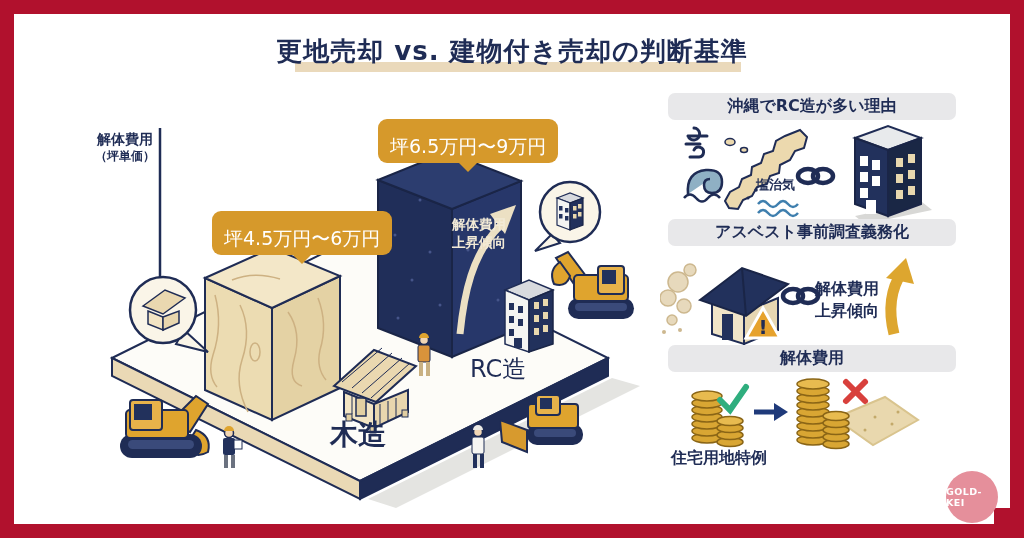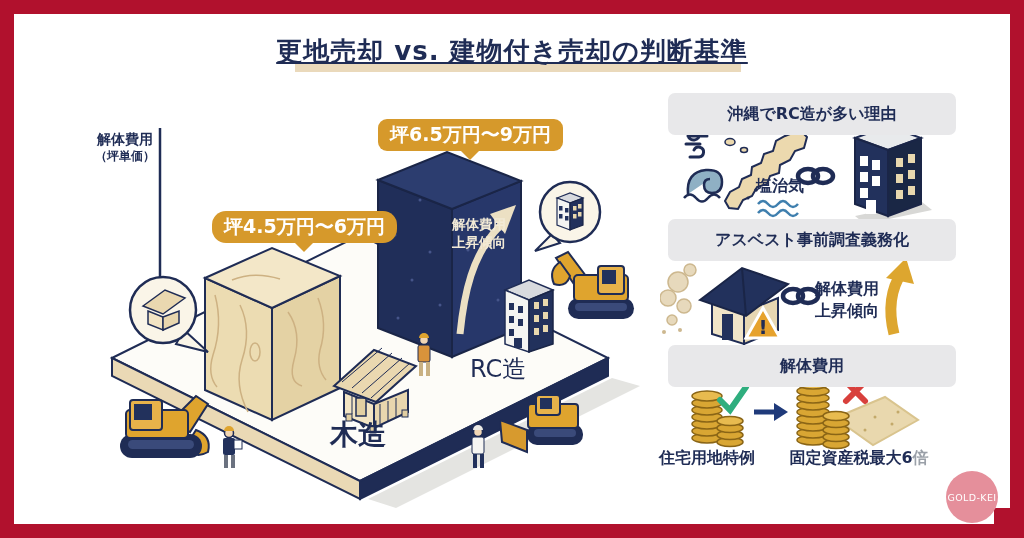--- a/index.html
+++ b/index.html
@@ -6,54 +6,54 @@
     --navy:#1f2c55; --navy-d:#1a2547; --red:#b1112d; --gold:#d6992b;
     --beige:#ecdcb2; --cream:#f3e7c8; --pill:#e8e8ea; --pink:#e58f9b;
   }
   *{box-sizing:border-box;}
   body{margin:0;background:#ffffff;font-family:"DejaVu Sans","Liberation Sans",sans-serif;}
   .canvas{position:relative;width:1024px;height:538px;background:#fff;overflow:hidden;}
   .frame{position:absolute;inset:0;border:14px solid var(--red);z-index:40;pointer-events:none;}
   .corner{position:absolute;right:0;bottom:0;width:30px;height:30px;background:var(--red);z-index:40;}
 
   .title{position:absolute;top:34px;left:0;width:100%;margin:0;text-align:center;
-         font-size:26px;font-weight:800;letter-spacing:1px;color:var(--navy);z-index:3;text-decoration:underline;}
+         font-size:26px;font-weight:800;letter-spacing:1px;color:var(--navy);z-index:3;}
   .title-underline{position:absolute;top:62px;left:295px;width:446px;height:10px;background:#ead9bb;z-index:2;}
 
   svg.layer{position:absolute;z-index:1;}
   .overlay{position:absolute;z-index:3;}
 
   .axis-label{left:90px;top:131px;width:70px;text-align:center;color:var(--navy);line-height:1.25;}
   .axis-label .l1{font-size:14px;font-weight:700;display:block;}
   .axis-label .l2{font-size:12px;font-weight:700;display:block;}
 
-  .badge{position:absolute;z-index:4;background:var(--gold);color:#fff;font-weight:700;
-         font-size:19px;line-height:1;padding:6px 12px 7px;border-radius:9px;white-space:nowrap;}
+  .badge{position:absolute;z-index:4;background:var(--gold);color:#fff;font-weight:400;
+         font-size:19px;line-height:1;padding:18px 12px 7px;border-radius:9px;white-space:nowrap;}
   .badge::after{content:"";position:absolute;left:50%;bottom:-9px;margin-left:-9px;
          border:9px solid transparent;border-top-color:var(--gold);border-bottom:none;}
-  .badge-wood{left:212px;top:211px;border-radius:14px;}
+  .badge-wood{left:212px;top:211px;}
   .badge-rc{left:378px;top:119px;}
 
   .block-note{left:452px;top:216px;color:#f2ead6;font-size:13.5px;font-weight:800;line-height:1.3;}
   .label-wood{left:330px;top:416px;color:var(--navy);font-size:28px;font-weight:800;}
   .label-rc{left:470px;top:353px;color:var(--navy);font-size:24px;font-weight:400;}
 
-  .panel-header{position:absolute;left:668px;width:288px;height:42px;background:var(--pill);
+  .panel-header{position:absolute;left:668px;width:288px;height:27px;background:var(--pill);
         border-radius:7px;color:var(--navy);font-size:16px;font-weight:800;z-index:3;
         display:flex;align-items:center;justify-content:center;}
   .ph1{top:93px;} .ph2{top:219px;} .ph3{top:345px;}
 
-  .caption-shio{left:756px;top:176px;color:var(--navy);font-size:16px;font-weight:800;}
+  .caption-shio{left:756px;top:176px;color:var(--navy);font-size:13px;font-weight:800;}
   .note-asbestos{left:815px;top:278px;color:var(--navy);font-size:16px;font-weight:800;line-height:1.35;}
-  .label-tokurei{left:623px;top:448px;width:132px;text-align:right;color:var(--navy);font-size:16px;font-weight:800;}
+  .label-tokurei{left:671px;top:448px;width:132px;text-align:left;color:var(--navy);font-size:16px;font-weight:800;}
   .label-zeikin{left:786px;top:448px;width:146px;text-align:center;color:var(--navy);font-size:16px;font-weight:800;white-space:nowrap;}
   .label-zeikin .suffix{color:#9aa0a8;}
 
   .logo{position:absolute;left:946px;top:471px;width:52px;height:52px;border-radius:50%;
-        background:var(--pink);color:#fff;font-size:9.5px;font-weight:400;letter-spacing:.4px;
+        background:var(--pink);color:#fff;font-size:9.5px;font-weight:700;letter-spacing:.4px;
         display:flex;align-items:center;justify-content:center;z-index:50;}
 </style>
 </head>
 <body>
 
 <div class="canvas">
 
   <svg class="layer" width="1024" height="538" viewBox="0 0 1024 538">
 
     <g>
@@ -386,21 +386,18 @@
   <div class="panel-header ph3">解体費用</div>
 
   <div class="overlay caption-shio">塩治気</div>
 
   <div class="overlay note-asbestos">
     <div>解体費用</div>
     <div>上昇傾向</div>
   </div>
 
   <div class="overlay label-tokurei">住宅用地特例</div>
-  <div class="overlay label-zeikin">
-    <span>固定資産税最大6</span><span class="suffix">倍</span>
-  </div>
 
   <div class="corner"></div>
   <div class="frame"></div>
   <div class="logo">GOLD-KEI</div>
 
 </div>
 
 </body></html>

